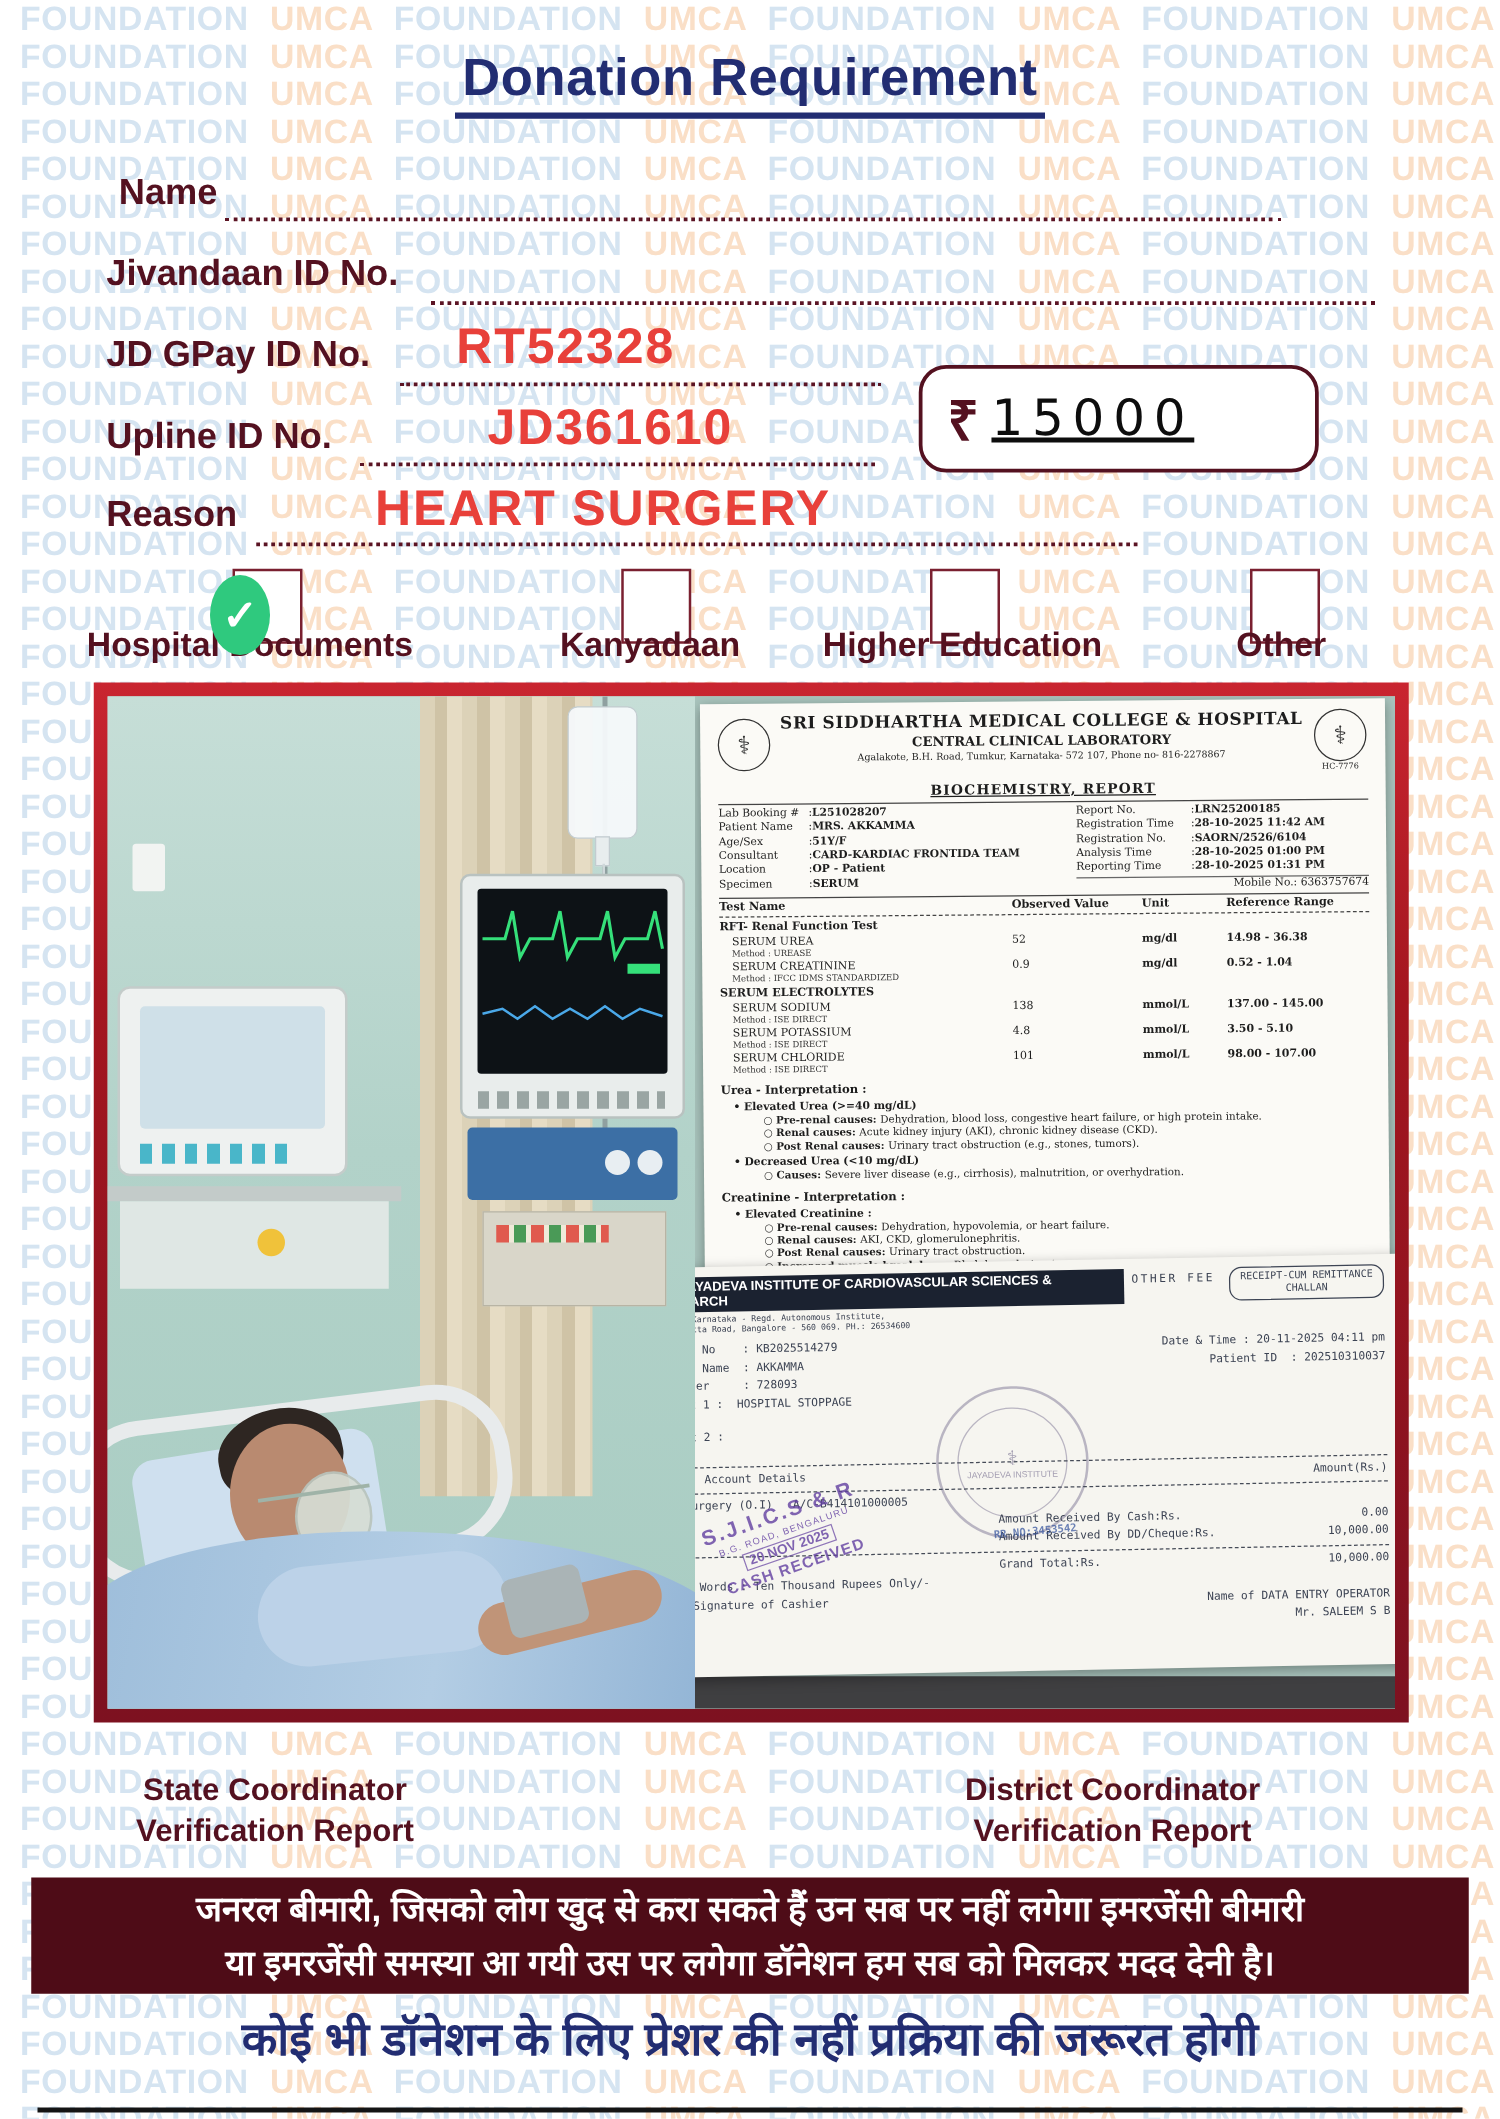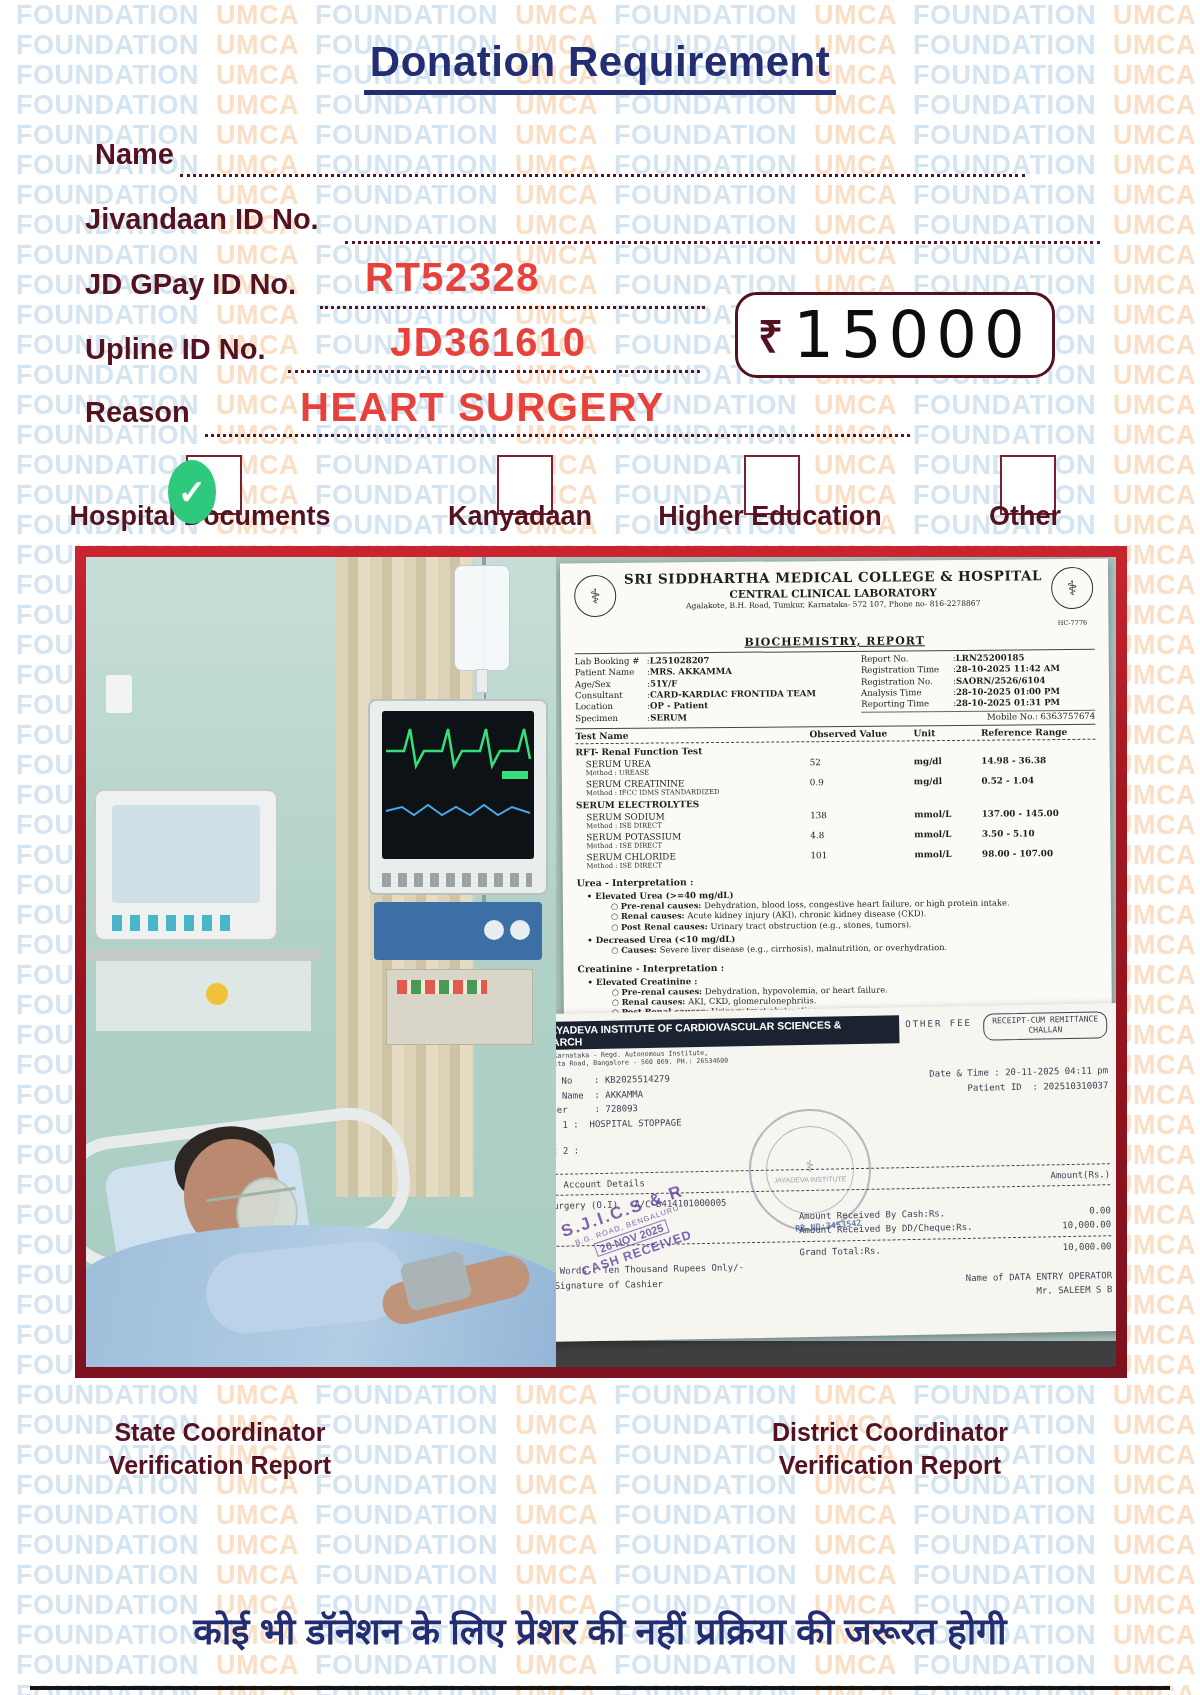--- a/index.html
+++ b/index.html
@@ -24,22 +24,22 @@
   .flabel{position:absolute;color:#541120;font-weight:800;font-size:29px;}
   .fvalue{position:absolute;color:#e8403a;font-weight:600;letter-spacing:1.5px;}
   .dotline{position:absolute;height:0;border-bottom:3.2px dotted #5b1424;}
 
   .don-label{position:absolute;left:740px;top:250px;width:310px;text-align:center;
              color:#541120;font-weight:800;font-size:28px;}
   .don-box{position:absolute;left:735px;top:292px;width:320px;height:86px;background:#fff;
            border:3.5px solid #541120;border-radius:22px;display:flex;align-items:center;
            justify-content:flex-start;padding-left:20px;box-sizing:border-box;}
   .don-rupee{color:#541120;font-size:44px;font-weight:700;margin-right:10px;}
-  .don-amt{color:#0d0d0d;font-size:64px;font-weight:400;letter-spacing:7px;
-           font-family:"DejaVu Sans",sans-serif;}
+  .don-amt{color:#0d0d0d;font-size:40px;font-weight:400;letter-spacing:7px;
+           font-family:"DejaVu Sans",sans-serif;text-decoration:underline;}
 
   
   .cbox{position:absolute;width:52px;height:56px;background:#fff;border:2.5px solid #7a2030;top:455px;}
   .cblabel{position:absolute;top:501px;color:#541120;font-weight:800;font-size:27px;text-align:center;}
   .check-badge{position:absolute;left:168px;top:460px;width:48px;height:64px;border-radius:50%;
                background:#2fc97e;display:flex;align-items:center;justify-content:center;
                color:#fff;font-size:34px;font-weight:bold;z-index:3;}
 
   
   .frame{position:absolute;left:75px;top:546px;width:1052px;height:832px;
@@ -108,21 +108,21 @@
 
   
   .rh{display:flex;align-items:flex-start;}
   .rh-logo{width:40px;height:40px;border:1.5px solid #333;border-radius:50%;flex:none;
            display:flex;align-items:center;justify-content:center;font-size:20px;color:#333;margin-top:4px;}
   .rh-mid{flex:1;text-align:center;padding:0 6px;}
   .rh-name{font-size:13.5px;font-weight:bold;letter-spacing:.5px;}
   .rh-lab{font-size:10.5px;font-weight:bold;margin-top:2px;}
   .rh-addr{font-size:7.6px;margin-top:1px;}
   .rh-right{width:44px;text-align:center;flex:none;}
-  .rh-code{font-size:6.5px;margin-top:10px;}
+  .rh-code{font-size:6.5px;margin-top:0;}
   .rtitle{text-align:center;font-size:11px;font-weight:bold;text-decoration:underline;
           letter-spacing:1px;margin:6px 0 3px 0;}
   .ri{font-size:8.6px;line-height:1.32;border-top:1.2px solid #444;padding-top:2px;}
   .ri-grid{display:flex;}
   .ri-left{width:55%;} .ri-right{width:45%;}
   .ri-line{display:flex;}
   .ri-lab{flex:none;}
   .ri-left .ri-lab{width:72px;}
   .ri-right .ri-lab{width:92px;}
   .ri-bold{font-weight:bold;}
@@ -550,18 +550,22 @@
 
     <div class="coord" style="left:95px;top:1416px;width:250px">
       <div>State Coordinator</div>
       <div>Verification Report</div>
     </div>
     <div class="coord" style="left:745px;top:1416px;width:290px">
       <div>District Coordinator</div>
       <div>Verification Report</div>
     </div>
 
+    <div class="banner">
+      <div>जनरल बीमारी, जिसको लोग खुद से करा सकते हैं उन सब पर नहीं लगेगा इमरजेंसी बीमारी</div>
+      <div>या इमरजेंसी समस्या आ गयी उस पर लगेगा डॉनेशन हम सब को मिलकर मदद देनी है।</div>
+    </div>
 
     <div class="footer-line">कोई भी डॉनेशन के लिए प्रेशर की नहीं प्रक्रिया की जरूरत होगी</div>
     <div class="bottom-rule"></div>
 
   </div>
 </div>
 
 </body></html>

